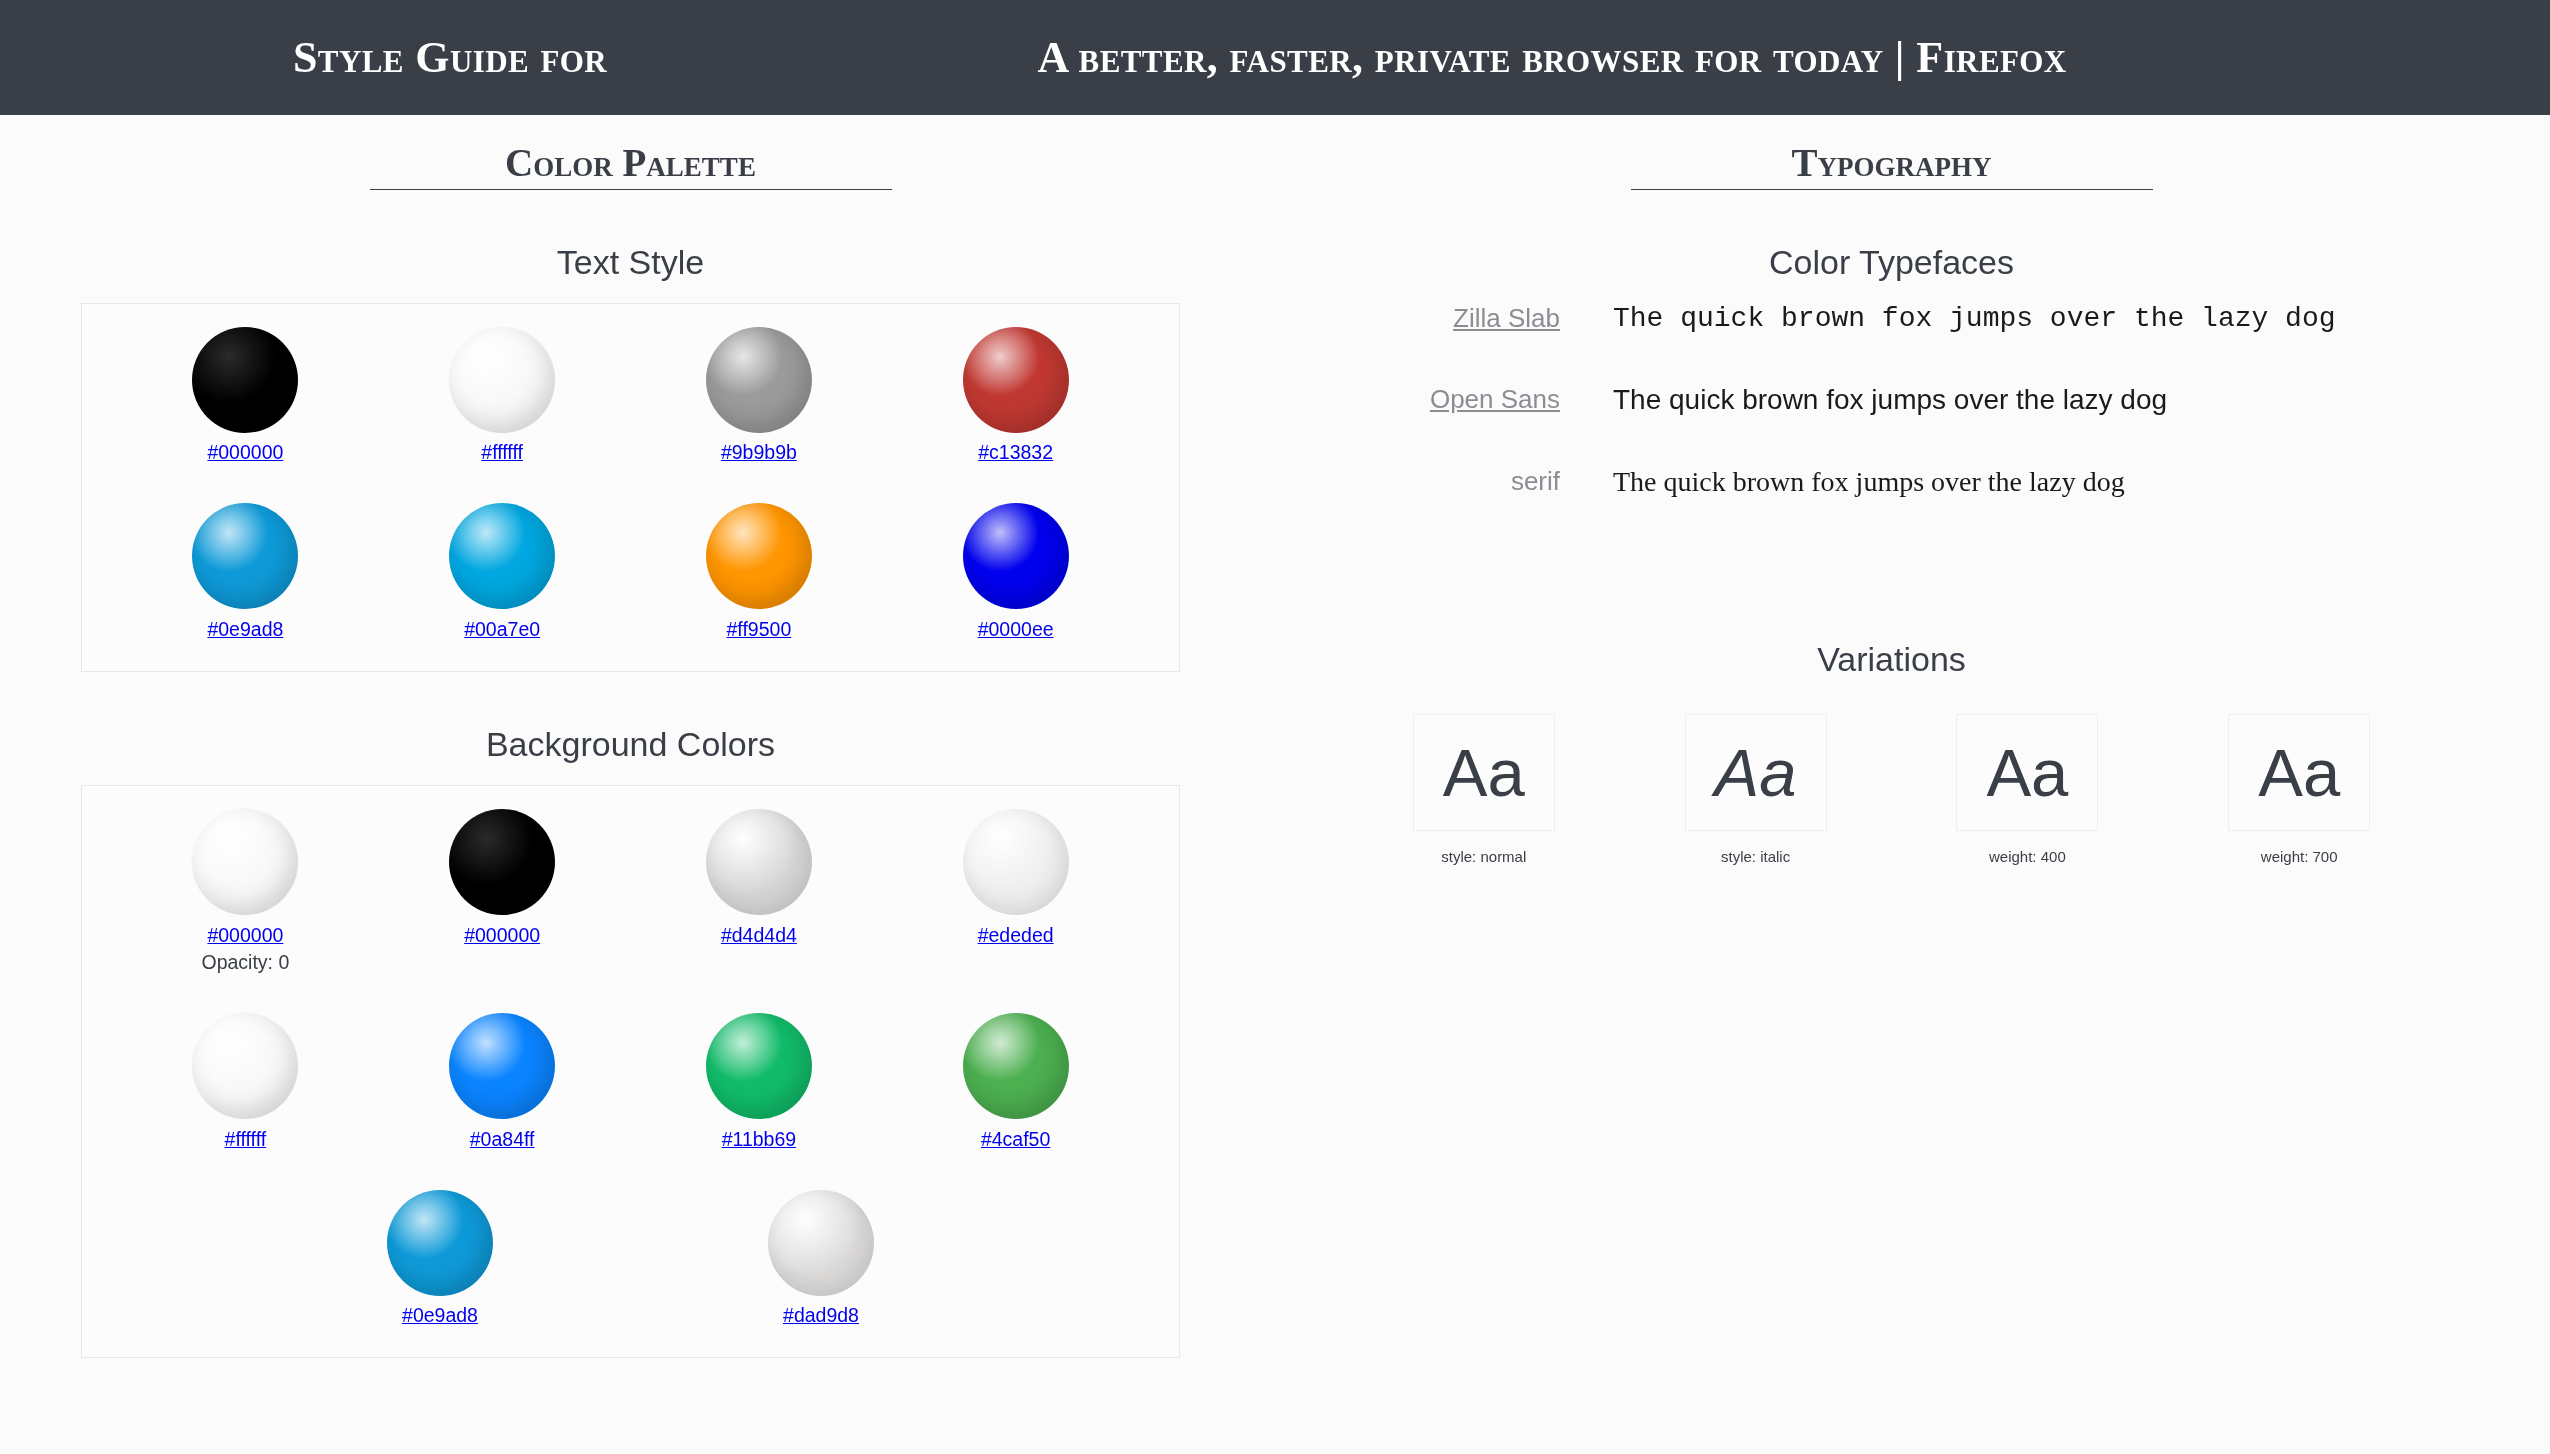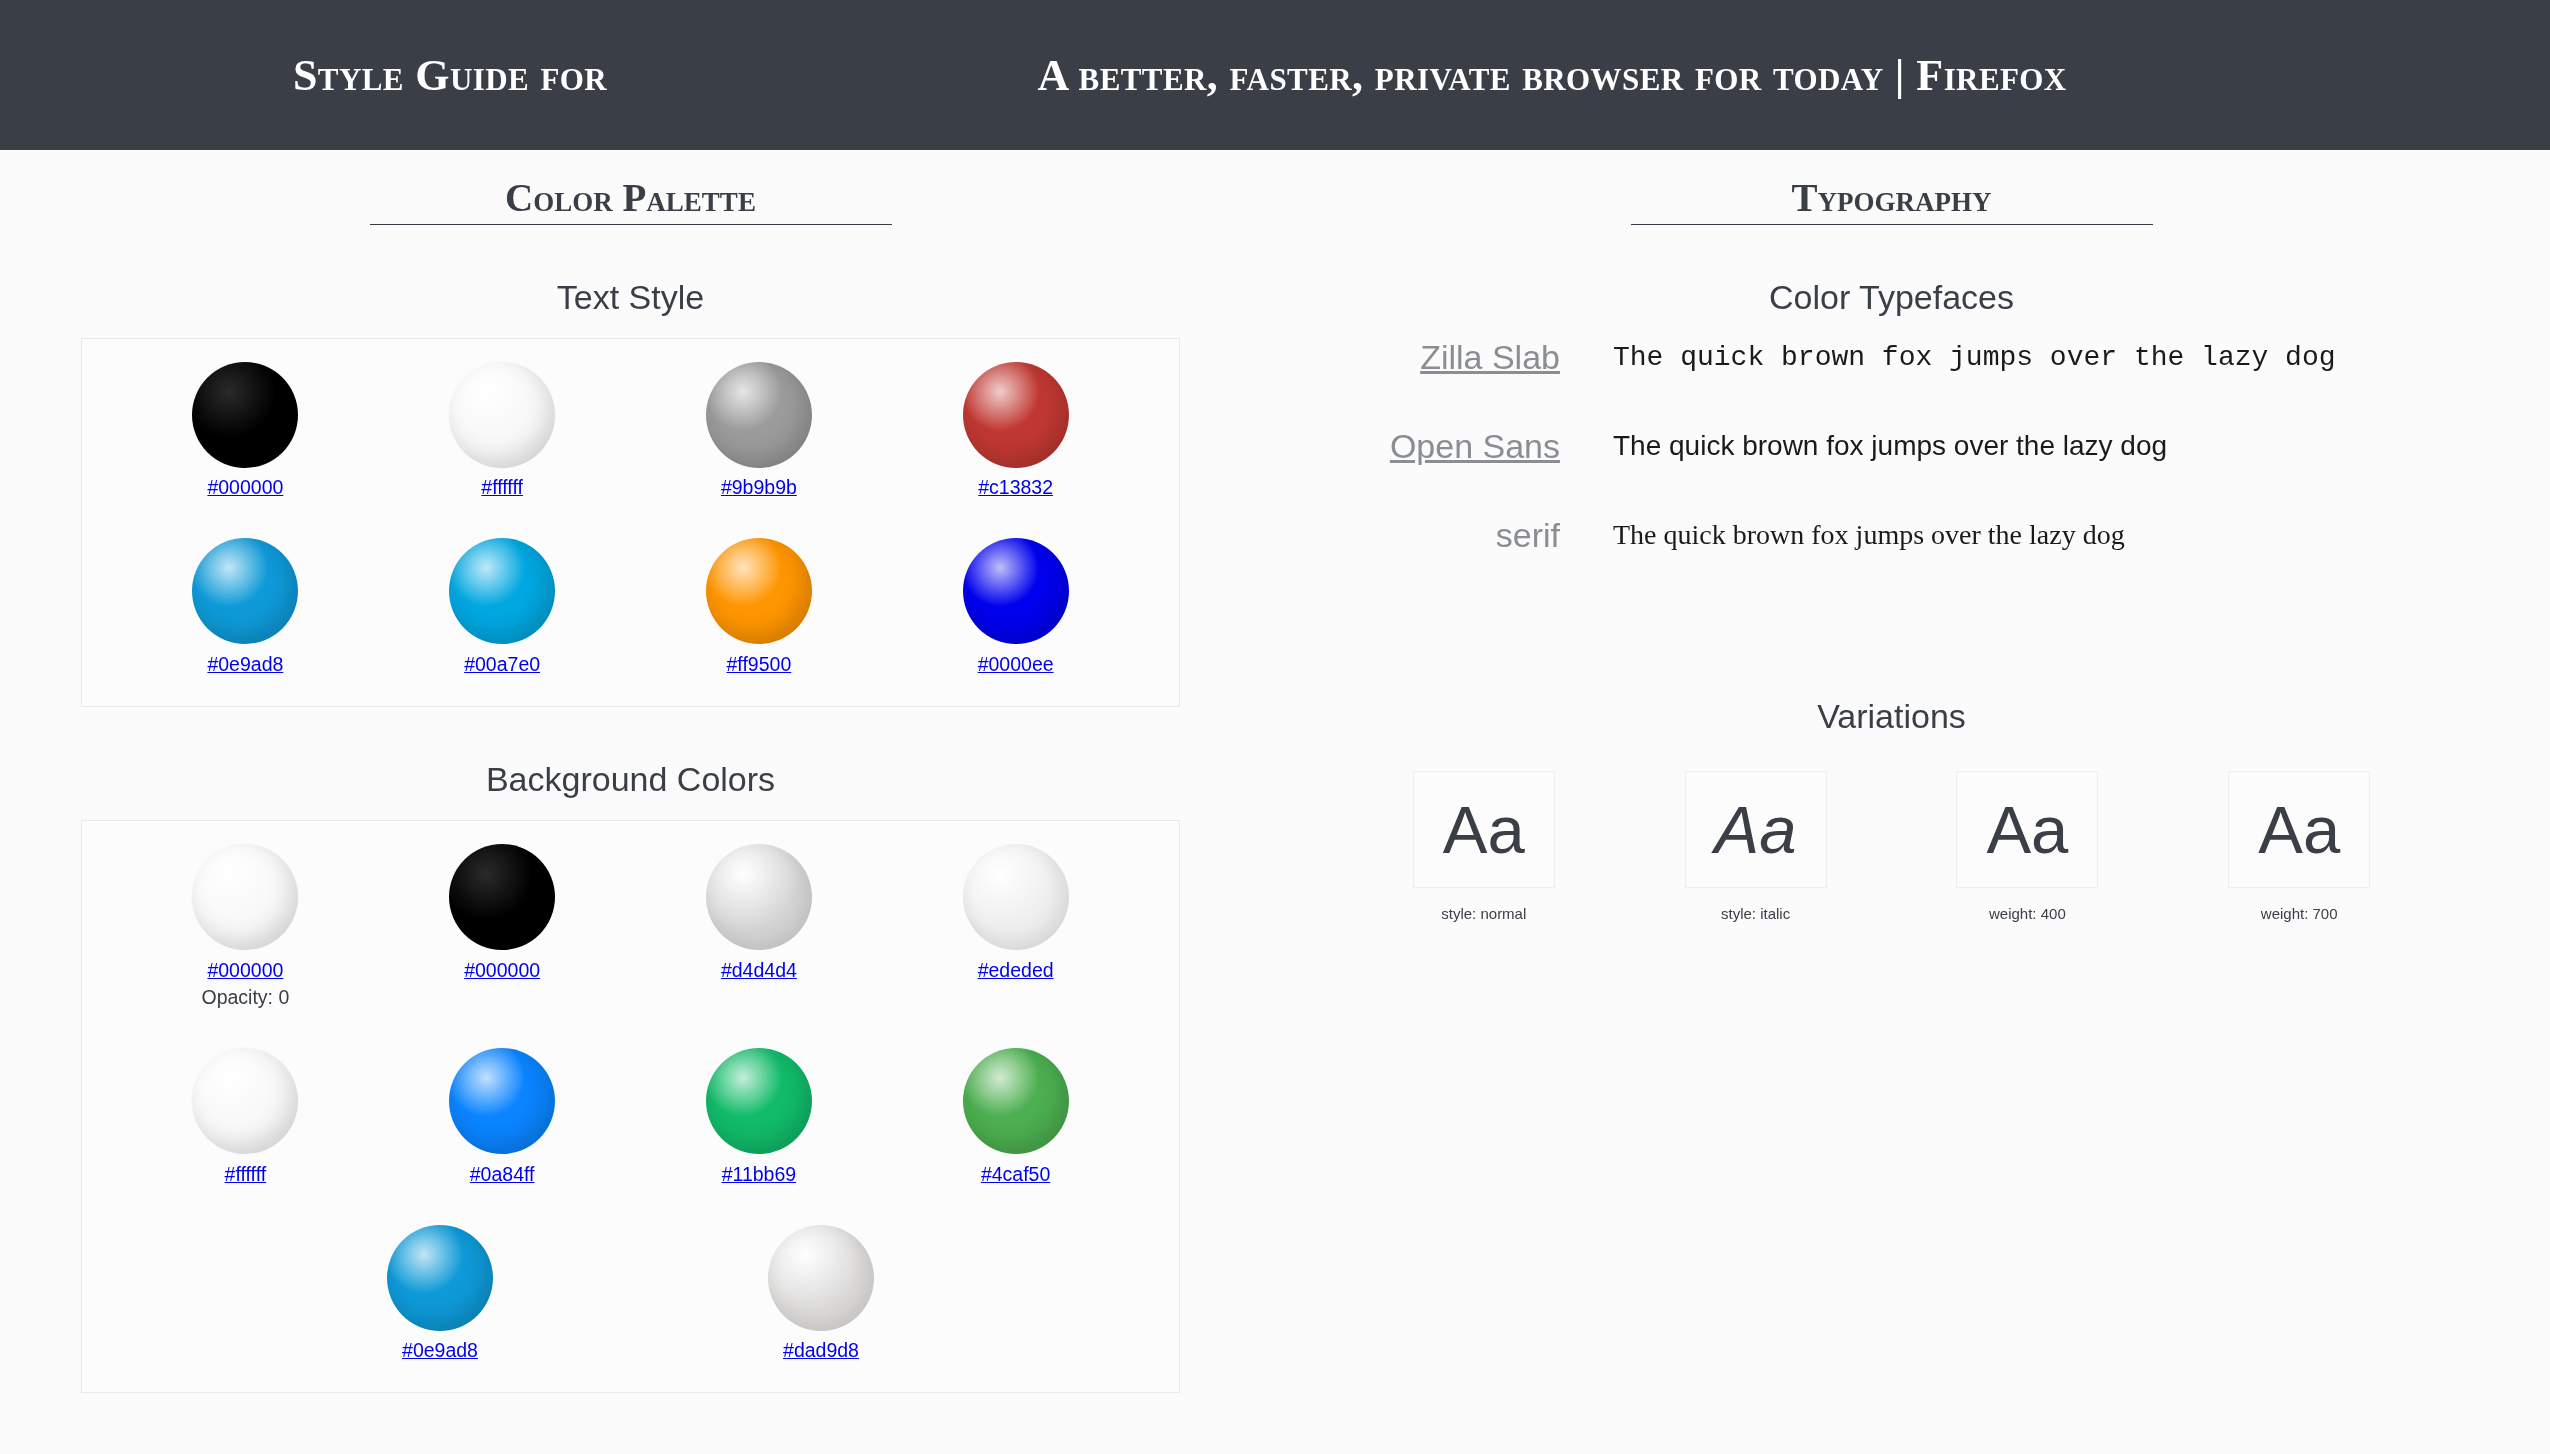--- a/index.html
+++ b/index.html
@@ -7,21 +7,21 @@
     font-family: "Helvetica Neue", Arial, sans-serif;
     background: #fbfbfb;
     color: #3a3e46;
     width: 2550px;
     height: 1454px;
     overflow: hidden;
   }
   .header {
     background: #3a3e46;
     color: #fff;
-    height: 150px;
+    height: 115px;
     display: flex;
     align-items: center;
     padding: 0 142px;
   }
   .header-left {
     flex: 0 0 auto;
     font-family: Georgia, "Times New Roman", serif;
     font-variant: small-caps;
     font-weight: 700;
     font-size: 44px;
@@ -125,21 +125,21 @@
   
   .typo-wrap { padding: 0 35px; }
   .typeface-row {
     display: flex;
     align-items: center;
     margin-bottom: 50px;
   }
   .typeface-name {
     flex: 0 0 239px;
     text-align: right;
-    font-size: 34px;
+    font-size: 26px;
     color: #8a8d92;
     padding-right: 53px;
   }
   .typeface-name.link {
     text-decoration: underline;
     cursor: pointer;
   }
   .typeface-sample {
     font-size: 28px;
     color: #1a1a1a;

